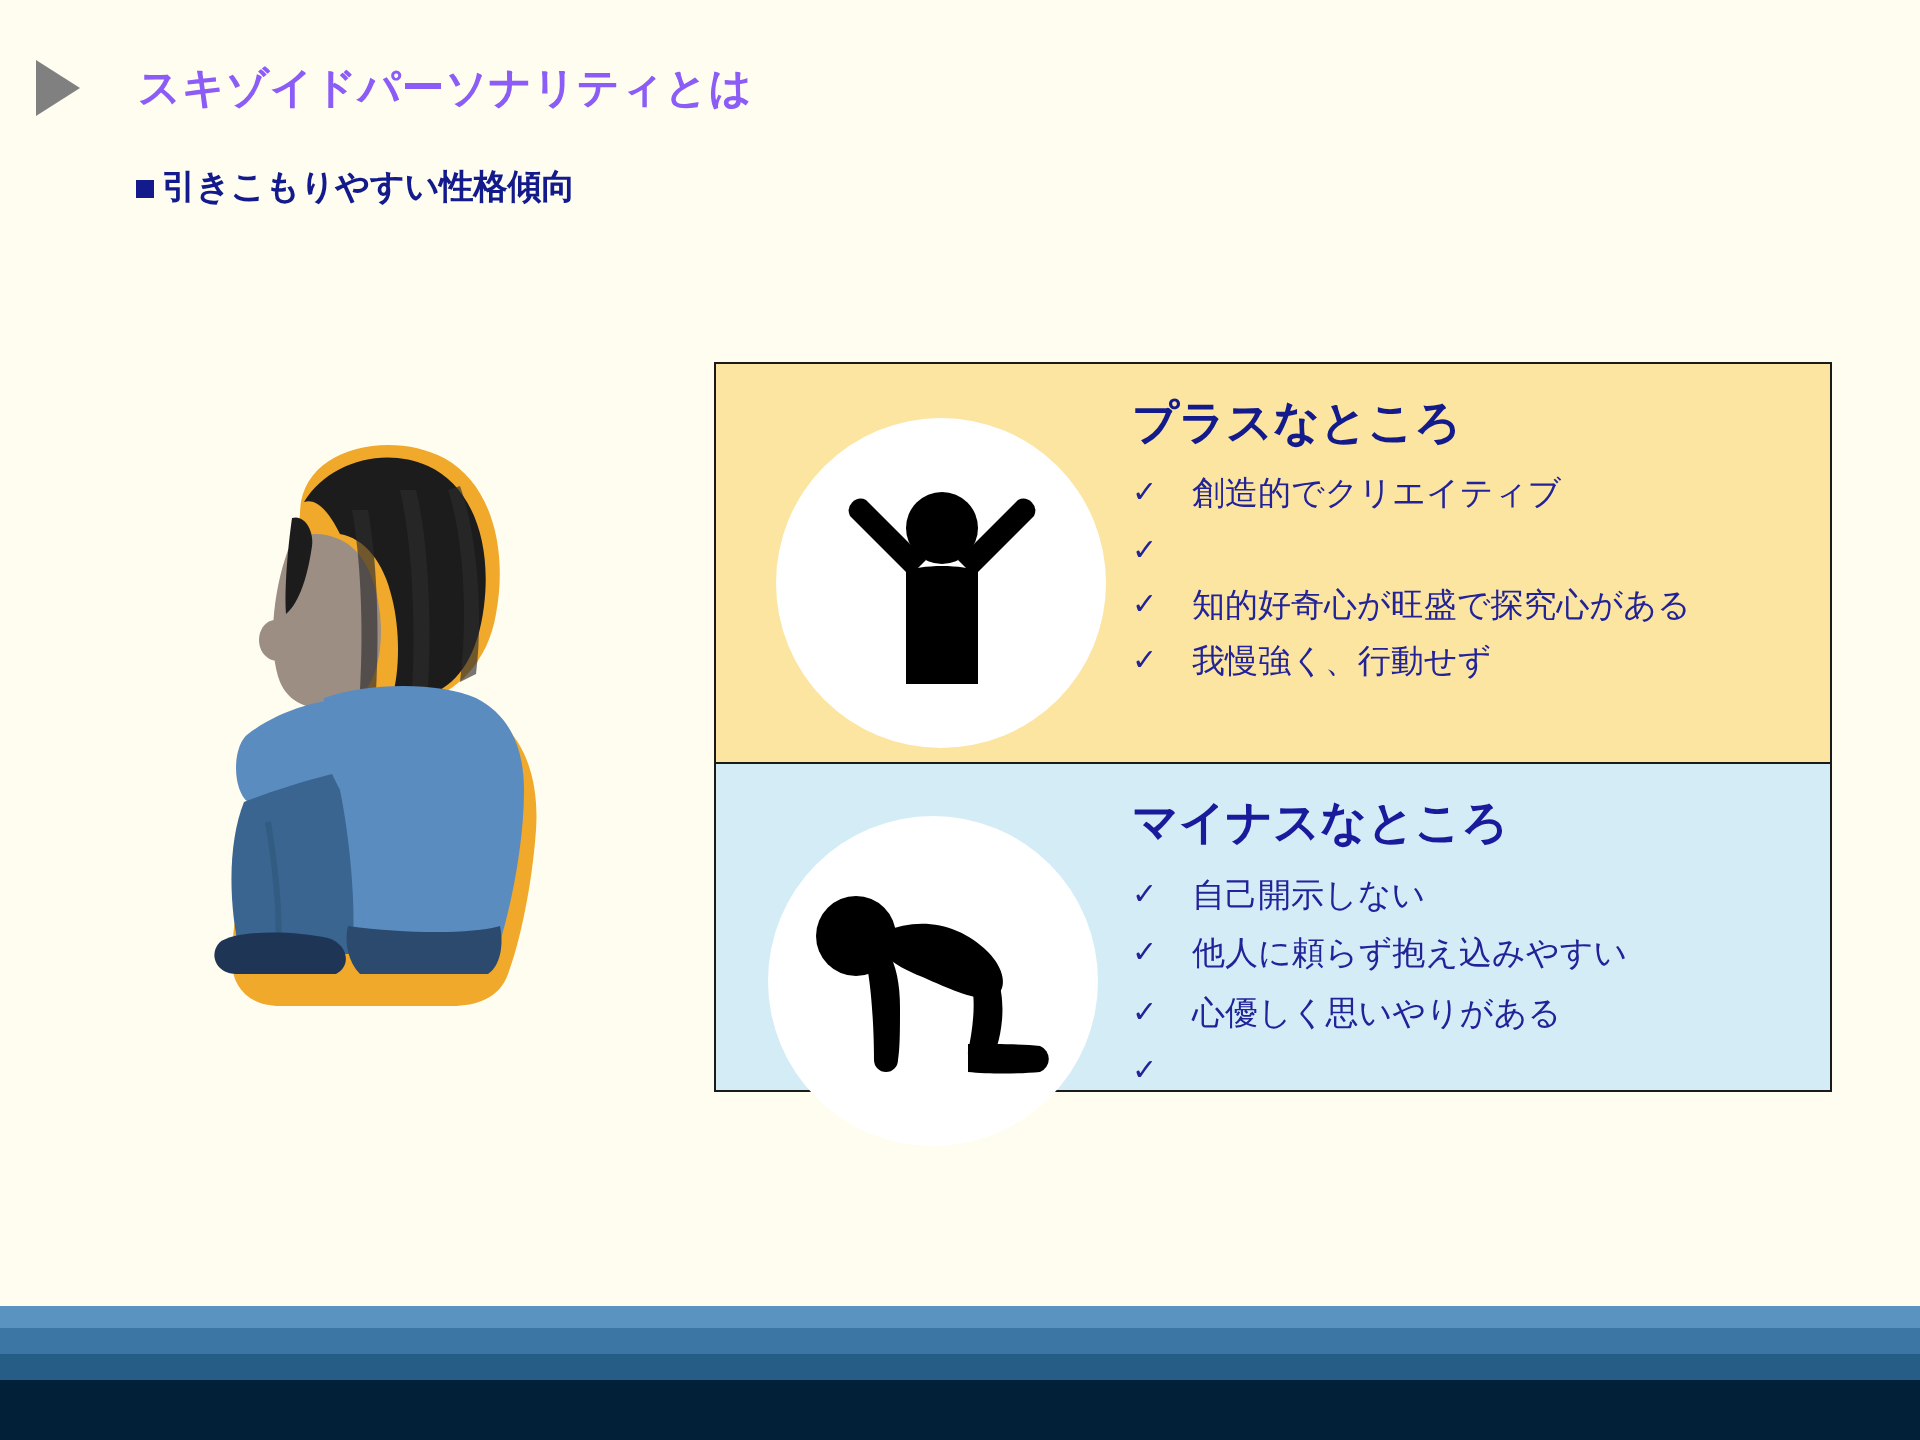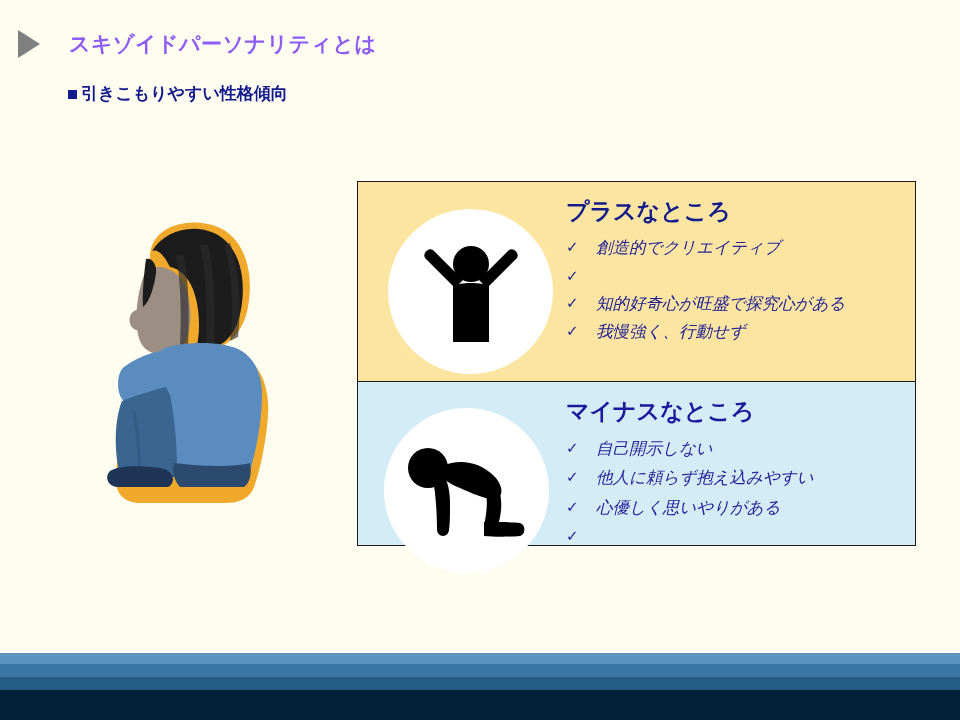--- a/index.html
+++ b/index.html
@@ -148,21 +148,21 @@
     padding: 6px 0;
     white-space: nowrap;
   }
   .panel-minus .check-list li { padding: 6.5px 0; }
   .check-mark {
     flex: 0 0 auto;
     width: 30px;
     font-size: 15px;
     color: #222299;
   }
-  .check-text { flex: 0 1 auto; font-style: italic; }
+  .check-text { flex: 0 1 auto; }
 
   
   .band { position: absolute; left: 0; width: 960px; }
   .band-1 { top: 653px; height: 11px; background: #5a93c0; }
   .band-2 { top: 664px; height: 13px; background: #3b76a4; }
   .band-3 { top: 677px; height: 13px; background: #255d86; }
   .band-4 { top: 690px; height: 30px; background: #022139; }
 </style>
 </head>
 <body>

